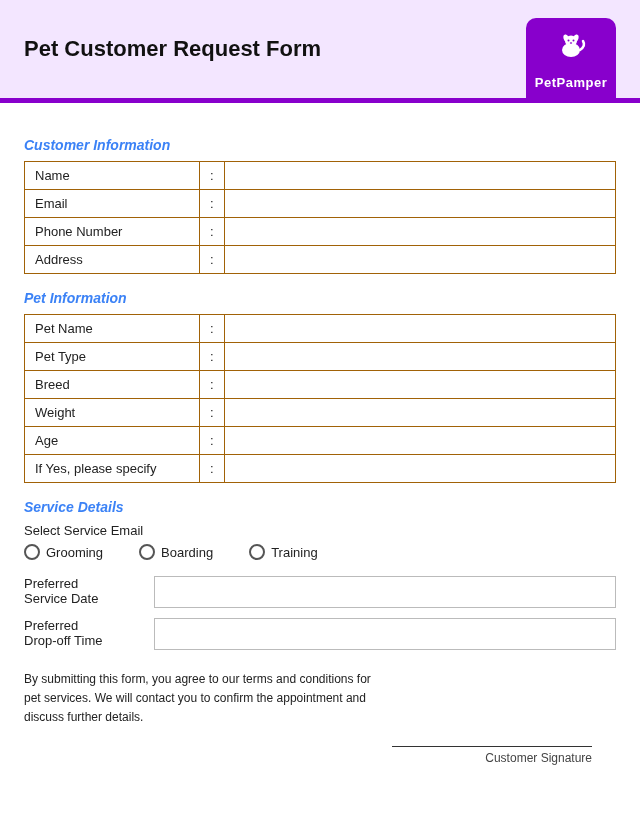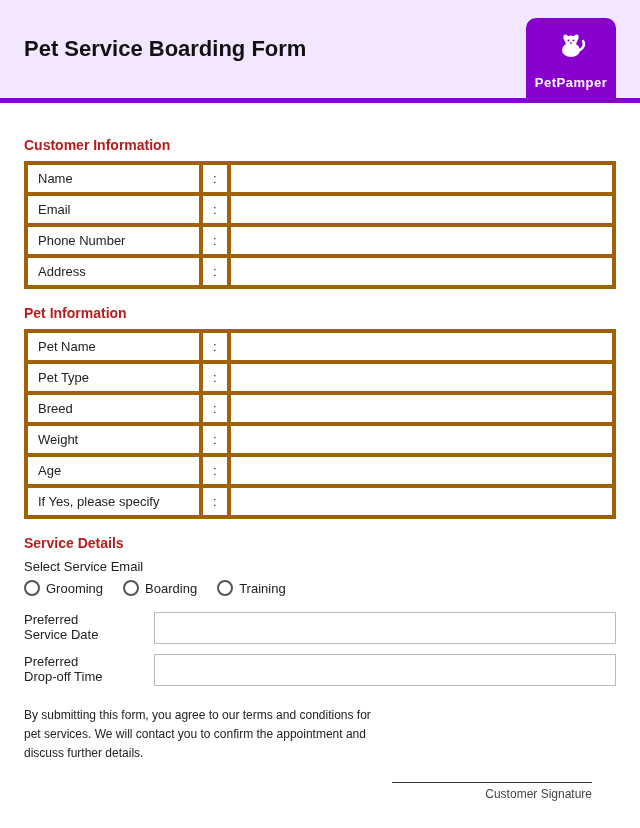--- a/index.html
+++ b/index.html
@@ -67,34 +67,35 @@
     }
 
     
     .content {
       padding: 18px 24px 24px 24px;
     }
 
     .section-title {
       font-size: 14px;
       font-weight: 900;
-      color: #b91c1c;
+      color: #3b82f6;
       margin-bottom: 8px;
       margin-top: 16px;
+      font-style: italic;
     }
 
     
     table {
       width: 100%;
       border-collapse: collapse;
       margin-bottom: 0;
     }
 
     table td {
-      border: 4px solid #a16207;
+      border: 1px solid #a16207;
       padding: 6px 10px;
       vertical-align: middle;
     }
 
     .label-col {
       width: 175px;
       background: #fff;
       color: #222;
     }
 
@@ -120,21 +121,21 @@
 
     .select-service-label {
       font-size: 13px;
       color: #222;
       margin-bottom: 6px;
     }
 
     .radio-group {
       display: flex;
       align-items: center;
-      gap: 20px;
+      gap: 36px;
       margin-bottom: 16px;
     }
 
     .radio-option {
       display: flex;
       align-items: center;
       gap: 6px;
       cursor: pointer;
     }
 
@@ -205,21 +206,21 @@
       text-align: right;
       width: 200px;
     }
   </style>
 </head>
 <body>
 
 <div class="page">
 
   <div class="header">
-    <div class="header-title">Pet Service Boarding Form</div>
+    <div class="header-title">Pet Customer Request Form</div>
     <div class="logo-box">
       <div class="logo-icon">
         
         <svg width="36" height="36" viewBox="0 0 36 36" fill="none" xmlns="http://www.w3.org/2000/svg">
 
           <ellipse cx="18" cy="22" rx="9" ry="7" fill="white"></ellipse>
 
           <ellipse cx="18" cy="13" rx="6" ry="5.5" fill="white"></ellipse>
 
           <ellipse cx="13" cy="10" rx="2.5" ry="3.5" fill="white" transform="rotate(-15 13 10)"></ellipse>

